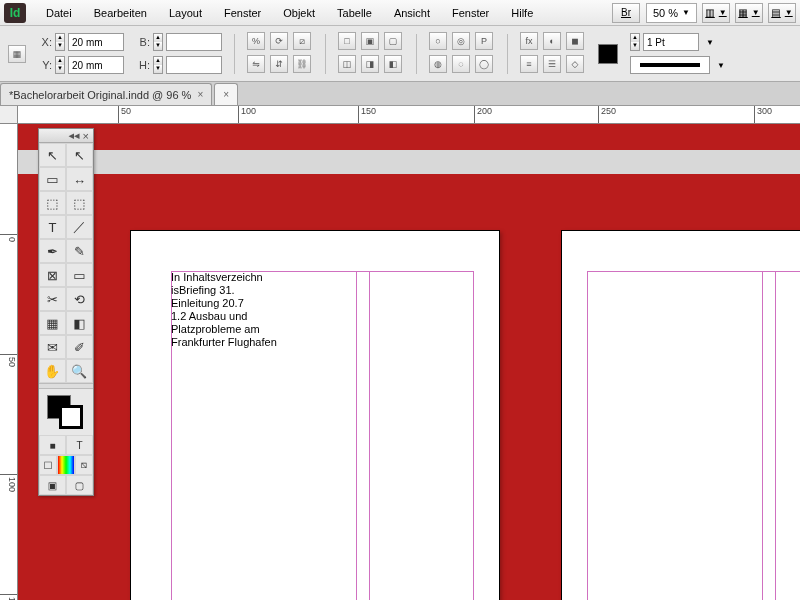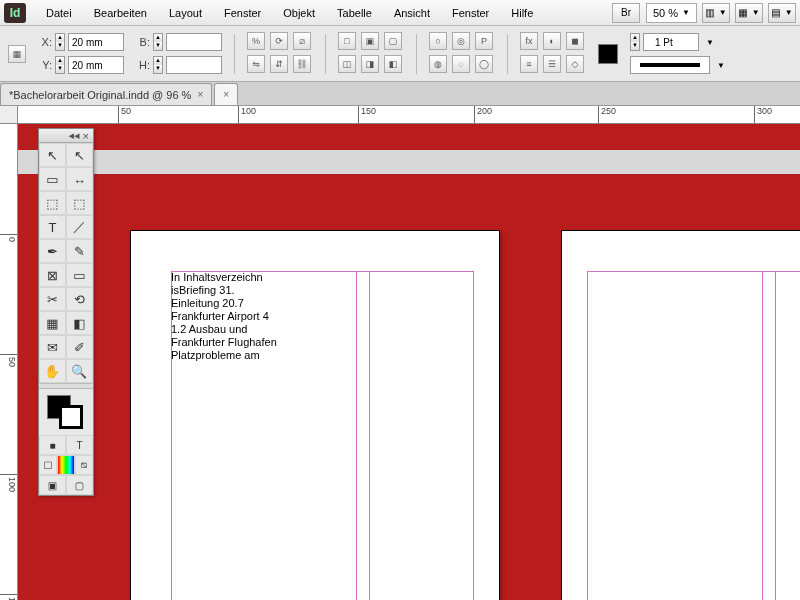--- a/index.html
+++ b/index.html
@@ -1,36 +1,36 @@
 <!DOCTYPE html>
 <html><head>
 <meta charset="utf-8">
 <style>
 * { margin: 0; padding: 0; box-sizing: border-box; font-family: Tahoma, sans-serif; font-size: 11px; }
 body { background: #fff; width: 800px; height: 600px; overflow: hidden; position: relative; }
 
 .menubar { display: flex; align-items: center; height: 26px; background: linear-gradient(#fafafa, #e8e8e8); border-bottom: 1px solid #bbb; padding: 0 4px; gap: 2px; }
-.app-logo { width: 22px; height: 20px; background: #3a2a2a; color: #86efac; font-weight: bold; border-radius: 3px; display: flex; align-items: center; justify-content: center; font-size: 12px; margin-right: 8px; }
+.app-logo { width: 22px; height: 20px; background: #3a2a2a; color: #22c55e; font-weight: bold; border-radius: 3px; display: flex; align-items: center; justify-content: center; font-size: 12px; margin-right: 8px; }
 .menu-item { padding: 4px 10px; cursor: default; }
 .menu-spacer { flex: 1; }
-.menu-btn { width: 28px; height: 20px; border: 1px solid #aaa; background: linear-gradient(#fff,#e0e0e0); display: flex; align-items: center; justify-content: center; margin-left: 3px; font-size: 10px; }
+.menu-btn { width: 28px; height: 20px; border: 1px solid #aaa; background: linear-gradient(#fff,#e0e0e0); display: flex; align-items: center; justify-content: center; margin-left: 3px; font-size: 10px; text-decoration: underline; }
 .zoom-box { display: flex; align-items: center; border: 1px solid #aaa; height: 20px; padding: 0 6px; background: #fff; margin-left: 4px; }
 .dd-arrow { margin-left: 4px; font-size: 8px; }
 
 .control-panel { height: 56px; background: #e8e8e8; border-bottom: 1px solid #aaa; display: flex; align-items: center; padding: 4px 8px; gap: 12px; position: relative; }
 .cp-group { display: flex; flex-direction: column; gap: 3px; }
 .cp-row { display: flex; align-items: center; gap: 3px; height: 20px; }
 .cp-label { width: 14px; text-align: right; color: #444; }
 .cp-input { width: 56px; height: 18px; border: 1px solid #999; background: #fff; font-size: 10px; padding: 0 3px; display:flex; align-items:center; }
 .step { width: 10px; height: 18px; display: flex; flex-direction: column; border: 1px solid #999; }
 .step div { flex:1; background: linear-gradient(#fff,#ddd); font-size: 6px; line-height: 7px; text-align: center; }
 .cp-icon { width: 18px; height: 18px; border: 1px solid #aaa; background: linear-gradient(#fff,#e0e0e0); display:flex; align-items:center; justify-content:center; font-size:9px; color:#555;}
 .cp-sep { width:1px; height:40px; background:#bbb; }
 .icon-cluster { display:grid; grid-template-columns:repeat(3,20px); grid-auto-rows:20px; gap:3px; }
-.stroke-pt { width: 56px; height:18px; border:1px solid #999; background:#fff; padding:0 11px; font-size:10px; display:flex; align-items:center; }
+.stroke-pt { width: 56px; height:18px; border:1px solid #999; background:#fff; padding:0 3px; font-size:10px; display:flex; align-items:center; }
 .stroke-line { width: 80px; height:18px; border:1px solid #999; background:#fff; display:flex; align-items:center; justify-content:center; }
 .stroke-line div { width:60px; height:4px; background:#000; }
 .swatch { width:20px; height:20px; background:#000; border:1px solid #777; }
 
 .tabs { height: 24px; background: #d0d0d0; border-bottom: 1px solid #999; display: flex; align-items:flex-end; position: relative; }
 .tab { height:22px; padding:0 8px; border:1px solid #999; border-bottom:none; background:#e5e5e5; display:flex; align-items:center; gap:6px; margin-right:2px; border-radius:3px 3px 0 0; font-size:10px; color:#333; }
 .tab-close { font-size:10px; color:#666; }
 
 .doc-area { position: absolute; top: 106px; left: 0; right: 0; bottom: 0; background: #fff; }
 .h-ruler { position:absolute; top:0; left:18px; right:0; height:18px; background:#fff; border-bottom:1px solid #888; }
@@ -210,24 +210,23 @@
   <div class="canvas">
     <div class="pasteboard-band"></div>
     <div class="page page-left">
       <div class="margin"></div>
       <div class="col-guide-left page-left-g"></div>
       <div class="col-guide-right page-left-g"></div>
       <div class="text-region">
         <div>In Inhaltsverzeichn</div>
         <div>isBriefing 31.</div>
         <div>Einleitung 20.7</div>
-        <div>Frankfurter Airport 4</div>
         <div>1.2 Ausbau und</div>
+        <div>Platzprobleme am</div>
         <div>Frankfurter Flughafen</div>
-        <div>Platzprobleme am</div>
       </div>
     </div>
     <div class="page page-right">
       <div class="margin"></div>
       <div class="col-guide-left page-right-g"></div>
       <div class="col-guide-right page-right-g"></div>
     </div>
   </div>
 </div>
 

